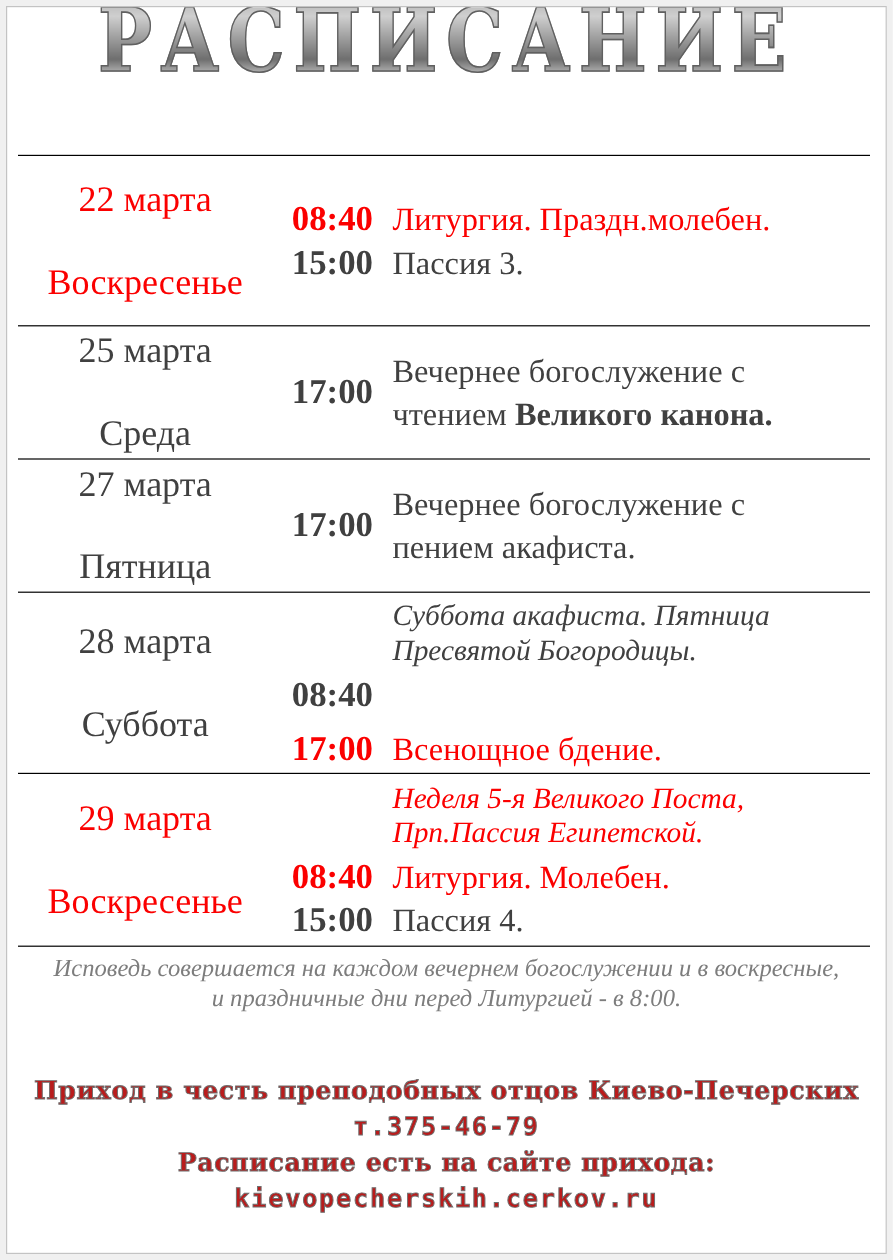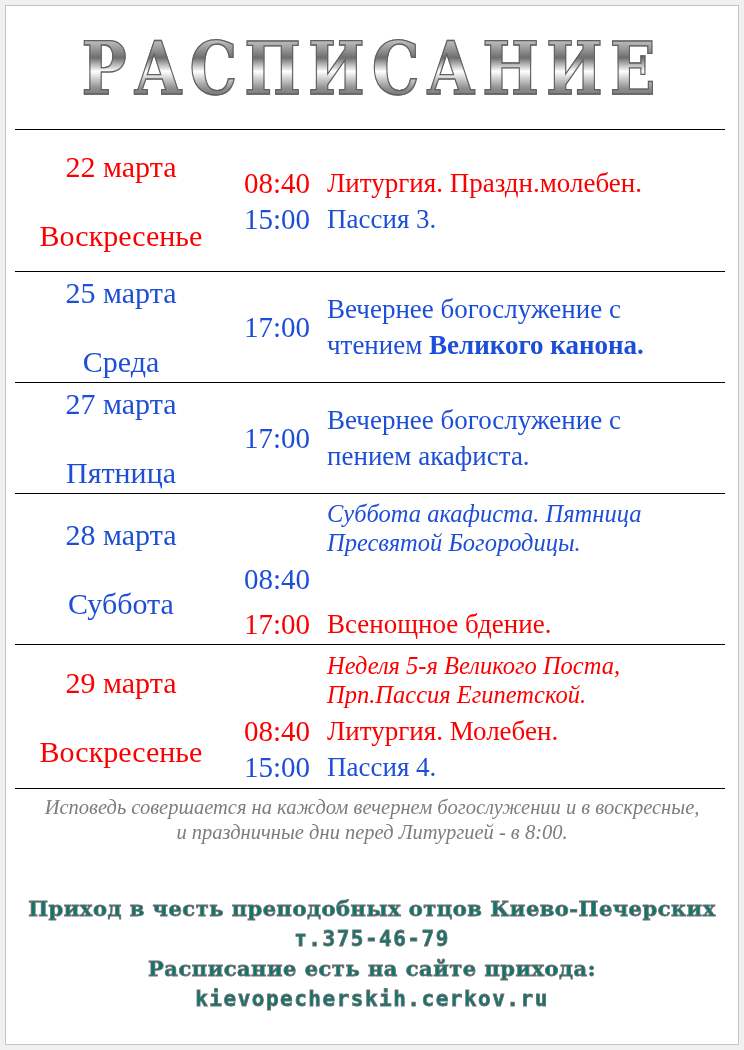--- a/index.html
+++ b/index.html
@@ -14,21 +14,20 @@
     position: absolute;
     left: 5px; top: 5px; right: 5px; bottom: 5px;
     background: var(--page-bg, #ffffff);
     border: 1px solid var(--page-border, #c3c3c3);
     overflow: hidden;
   }
   
   .header {
     height: 123px;
     display: flex;
-    align-items: center;
     justify-content: center;
   }
   .title {
     font-family: "DejaVu Serif", serif;
     font-weight: bold;
     font-size: 60px;
     letter-spacing: 7px;
     transform: scaleY(1.22);
     background: linear-gradient(180deg, #a8a8a8 0%, #cfcfcf 14%, #6e6e6e 38%, #ffffff 54%, #8d8d8d 74%, #525252 100%);
     -webkit-background-clip: text;
@@ -64,37 +63,38 @@
     flex-direction: column;
     justify-content: center;
   }
   .entry { display: flex; align-items: center; }
   .entry .time {
     width: 100px;
     flex-shrink: 0;
     text-align: center;
     font-size: 29px;
     line-height: 36px;
+    font-weight: bold;
   }
   .entry .text {
     flex: 1;
     font-size: 27px;
     line-height: 36px;
     padding-right: 30px;
   }
   .annotation .text {
     font-style: italic;
     font-size: 24.5px;
     line-height: 29px;
     padding-top: 3px;
     padding-bottom: 4px;
   }
   .gap-top { margin-top: 9px; }
   .red   { color: var(--red, #ff0000); }
-  .black { color: #1d4ed8; }
+  .black { color: #404040; }
   .bold  { font-weight: bold; }
   .r0 { min-height: 142px; }
   .r1 { min-height: 68px; }
   .r2 { min-height: 72px; }
   .r3 { min-height: 150px; }
   .r4 { min-height: 144px; }
   
   .confession {
     padding-top: 6px;
     text-align: center;
@@ -106,21 +106,21 @@
   
   .footer {
     position: absolute;
     left: 0; right: 0;
     bottom: 30px;
     text-align: center;
     font-family: "DejaVu Serif", serif;
     font-weight: bold;
     font-size: 21px;
     line-height: 30px;
-    color: #0f766e;
+    color: #b91c1c;
     -webkit-text-stroke: 0.8px #6f6f6f;
     letter-spacing: 0.5px;
   }
   .footer .mono {
     font-family: "DejaVu Sans Mono", monospace;
     letter-spacing: 1.5px;
   }
 </style>
 </head>
 <body>

